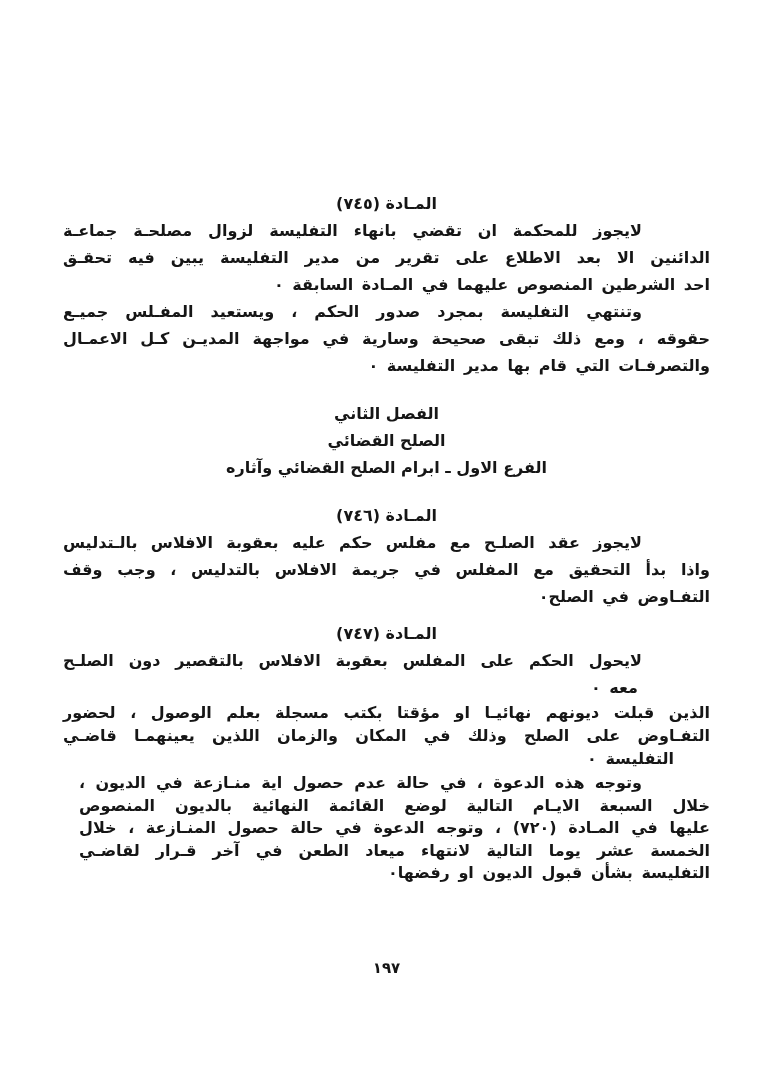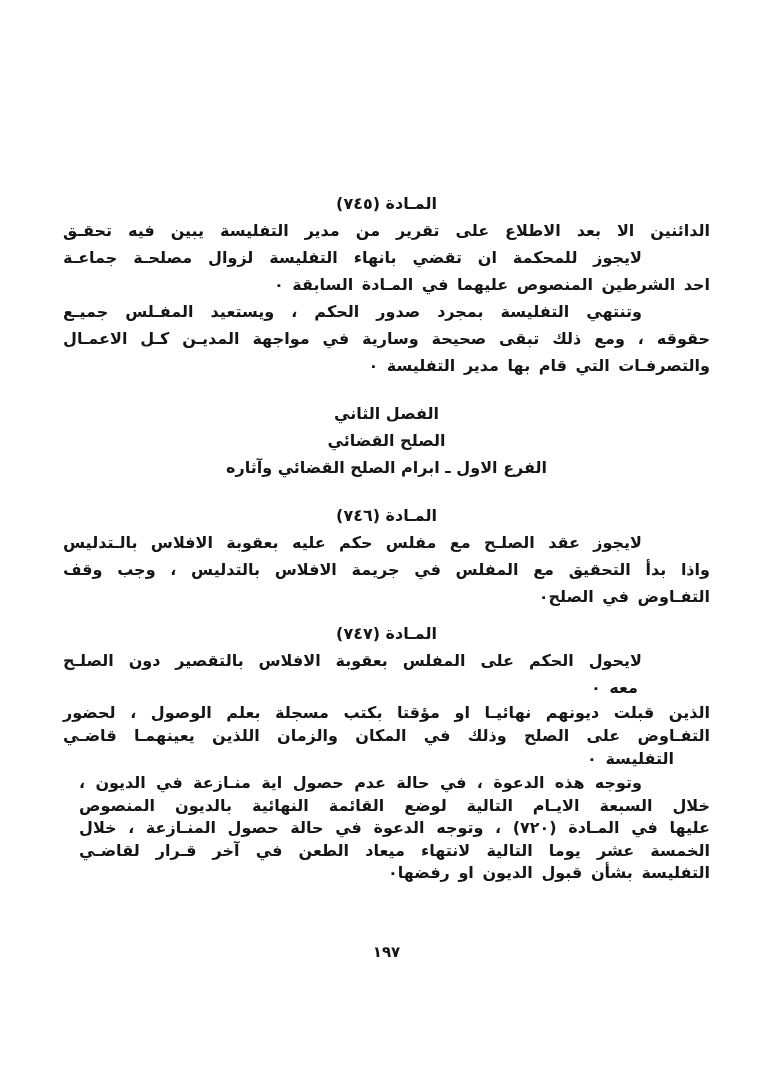--- a/index.html
+++ b/index.html
@@ -43,42 +43,42 @@
     height:27px;line-height:27px;
     text-align:left;text-align-last:center;
     font-size:16px;font-weight:bold;
   }
   .h-chap{
     height:27px;line-height:27px;
     text-align:center;text-align-last:center;
     font-size:16px;font-weight:bold;
   }
   .pageno{
-    margin-top:58px;
+    margin-top:74px;
     text-align:center;text-align-last:center;
     font-size:15px;font-weight:bold;
     letter-spacing:2px;
   }
   .mt190{margin-top:190px;}
   .mt4{margin-top:21px;}
   .mt10{margin-top:10px;}
   .mt6{margin-top:6px;}
   .mt2{margin-top:2px;}
 </style>
 </head>
 <body>
 
 <div class="page">
   <div class="content">
 
     <div class="h-art mt190">المـادة (٧٤٥)</div>
 
     <div class="lh27">
+      <div class="ln first">لايجوز للمحكمة ان تقضي بانهاء التفليسة لزوال مصلحـة جماعـة</div>
       <div class="ln">الدائنين الا بعد الاطلاع على تقرير من مدير التفليسة يبين فيه تحقـق</div>
-      <div class="ln first">لايجوز للمحكمة ان تقضي بانهاء التفليسة لزوال مصلحـة جماعـة</div>
       <div class="ln last">احد الشرطين المنصوص عليهما في المـادة السابقة ٠</div>
     </div>
 
     <div class="lh27">
       <div class="ln first">وتنتهي التفليسة بمجرد صدور الحكم ، ويستعيد المفـلس جميـع</div>
       <div class="ln">حقوقه ، ومع ذلك تبقى صحيحة وسارية في مواجهة المديـن كـل الاعمـال</div>
       <div class="ln last">والتصرفـات التي قام بها مدير التفليسة ٠</div>
     </div>
 
     <div class="mt4">

